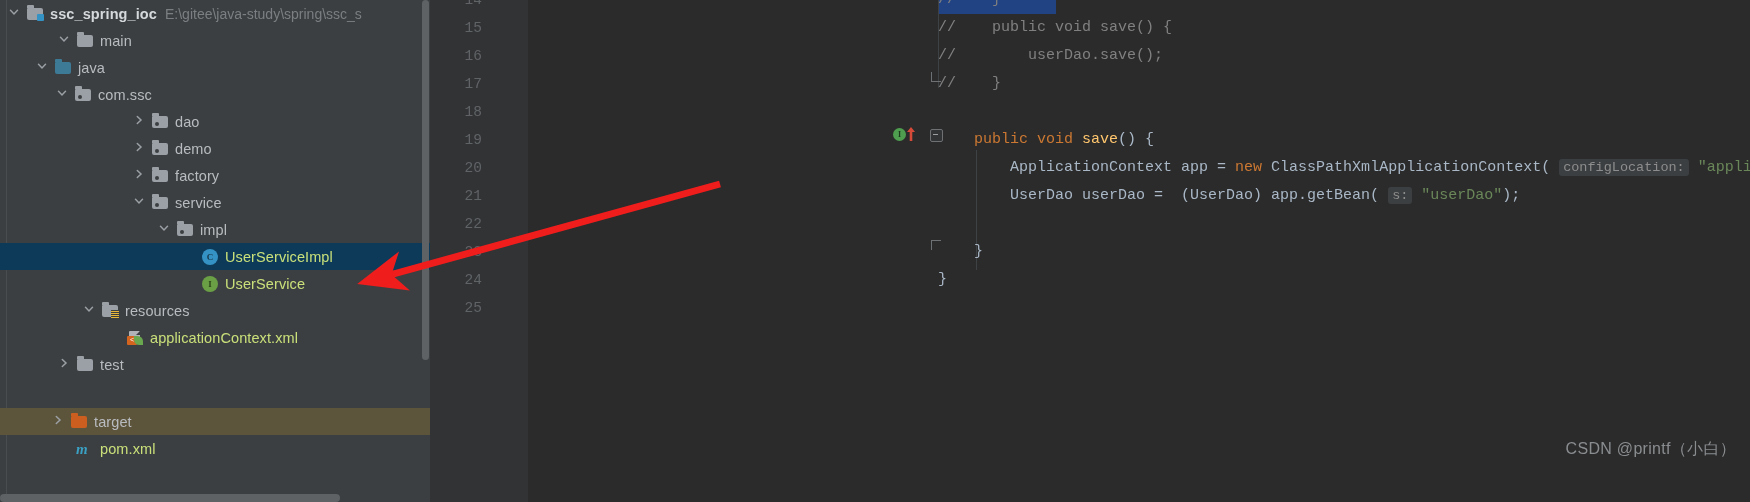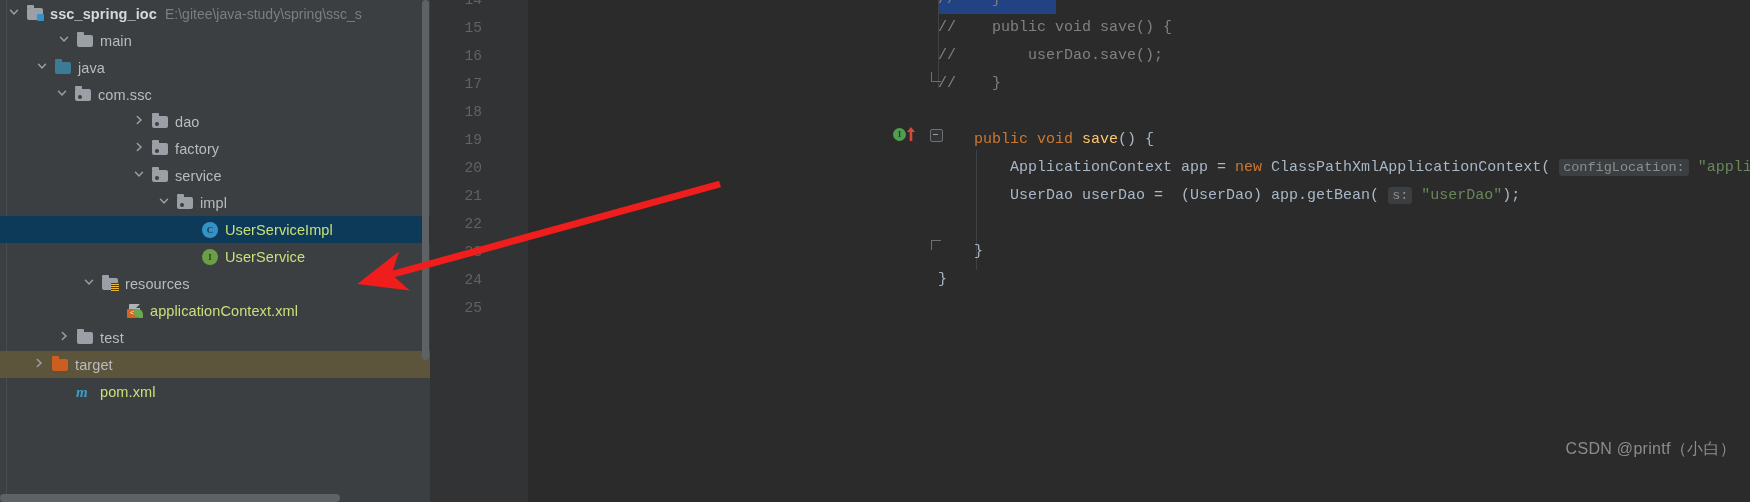--- a/index.html
+++ b/index.html
@@ -153,20 +153,33 @@
           <span class="chev">
             <svg width="12" height="12" viewBox="0 0 12 12">
               <path d="M4.3 2.5 L8 6 L4.3 9.5" stroke="#9aa0a6" stroke-width="1.5" fill="none" stroke-linecap="round"></path>
             </svg>
           </span>
           <span class="ic">
             <span class="fold f-gray">
               <span class="pkg-dot"></span>
             </span>
           </span>
+          <span class="lbl">demo</span>
+        </div>
+        <div class="row" style="padding-left: 133px;">
+          <span class="chev">
+            <svg width="12" height="12" viewBox="0 0 12 12">
+              <path d="M4.3 2.5 L8 6 L4.3 9.5" stroke="#9aa0a6" stroke-width="1.5" fill="none" stroke-linecap="round"></path>
+            </svg>
+          </span>
+          <span class="ic">
+            <span class="fold f-gray">
+              <span class="pkg-dot"></span>
+            </span>
+          </span>
           <span class="lbl">factory</span>
         </div>
         <div class="row" style="padding-left: 133px;">
           <span class="chev">
             <svg width="12" height="12" viewBox="0 0 12 12">
               <path d="M2.5 4.3 L6 8 L9.5 4.3" stroke="#9aa0a6" stroke-width="1.5" fill="none" stroke-linecap="round"></path>
             </svg>
           </span>
           <span class="ic">
             <span class="fold f-gray">
@@ -235,21 +248,21 @@
           <span class="chev">
             <svg width="12" height="12" viewBox="0 0 12 12">
               <path d="M4.3 2.5 L8 6 L4.3 9.5" stroke="#9aa0a6" stroke-width="1.5" fill="none" stroke-linecap="round"></path>
             </svg>
           </span>
           <span class="ic">
             <span class="fold f-gray"></span>
           </span>
           <span class="lbl">test</span>
         </div>
-        <div class="row hl" style="padding-left: 33px;">
+        <div class="row hl" style="padding-left: 52px; margin-top: 30px;">
           <span class="chev">
             <svg width="12" height="12" viewBox="0 0 12 12">
               <path d="M4.3 2.5 L8 6 L4.3 9.5" stroke="#9aa0a6" stroke-width="1.5" fill="none" stroke-linecap="round"></path>
             </svg>
           </span>
           <span class="ic">
             <span class="fold f-orange"></span>
           </span>
           <span class="lbl">target</span>
         </div>

